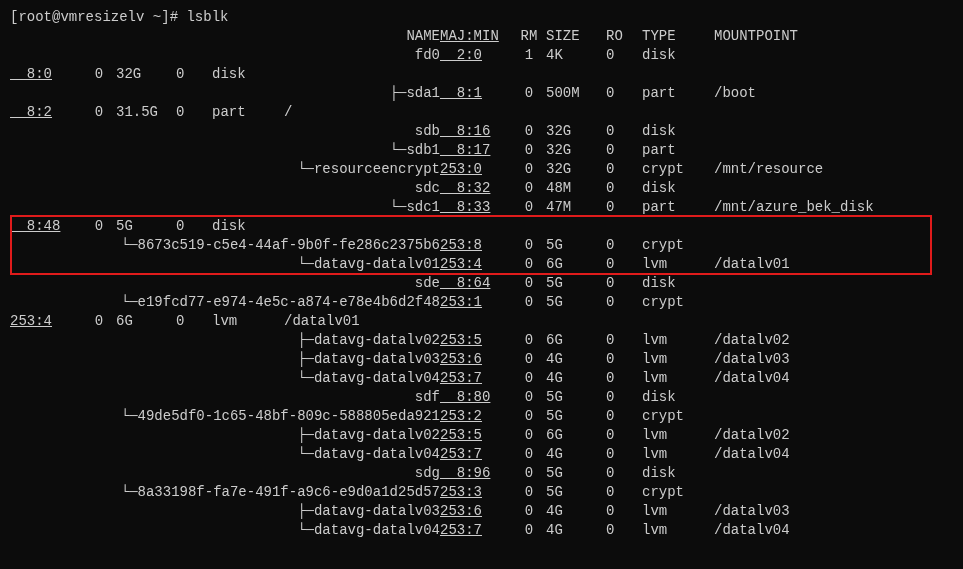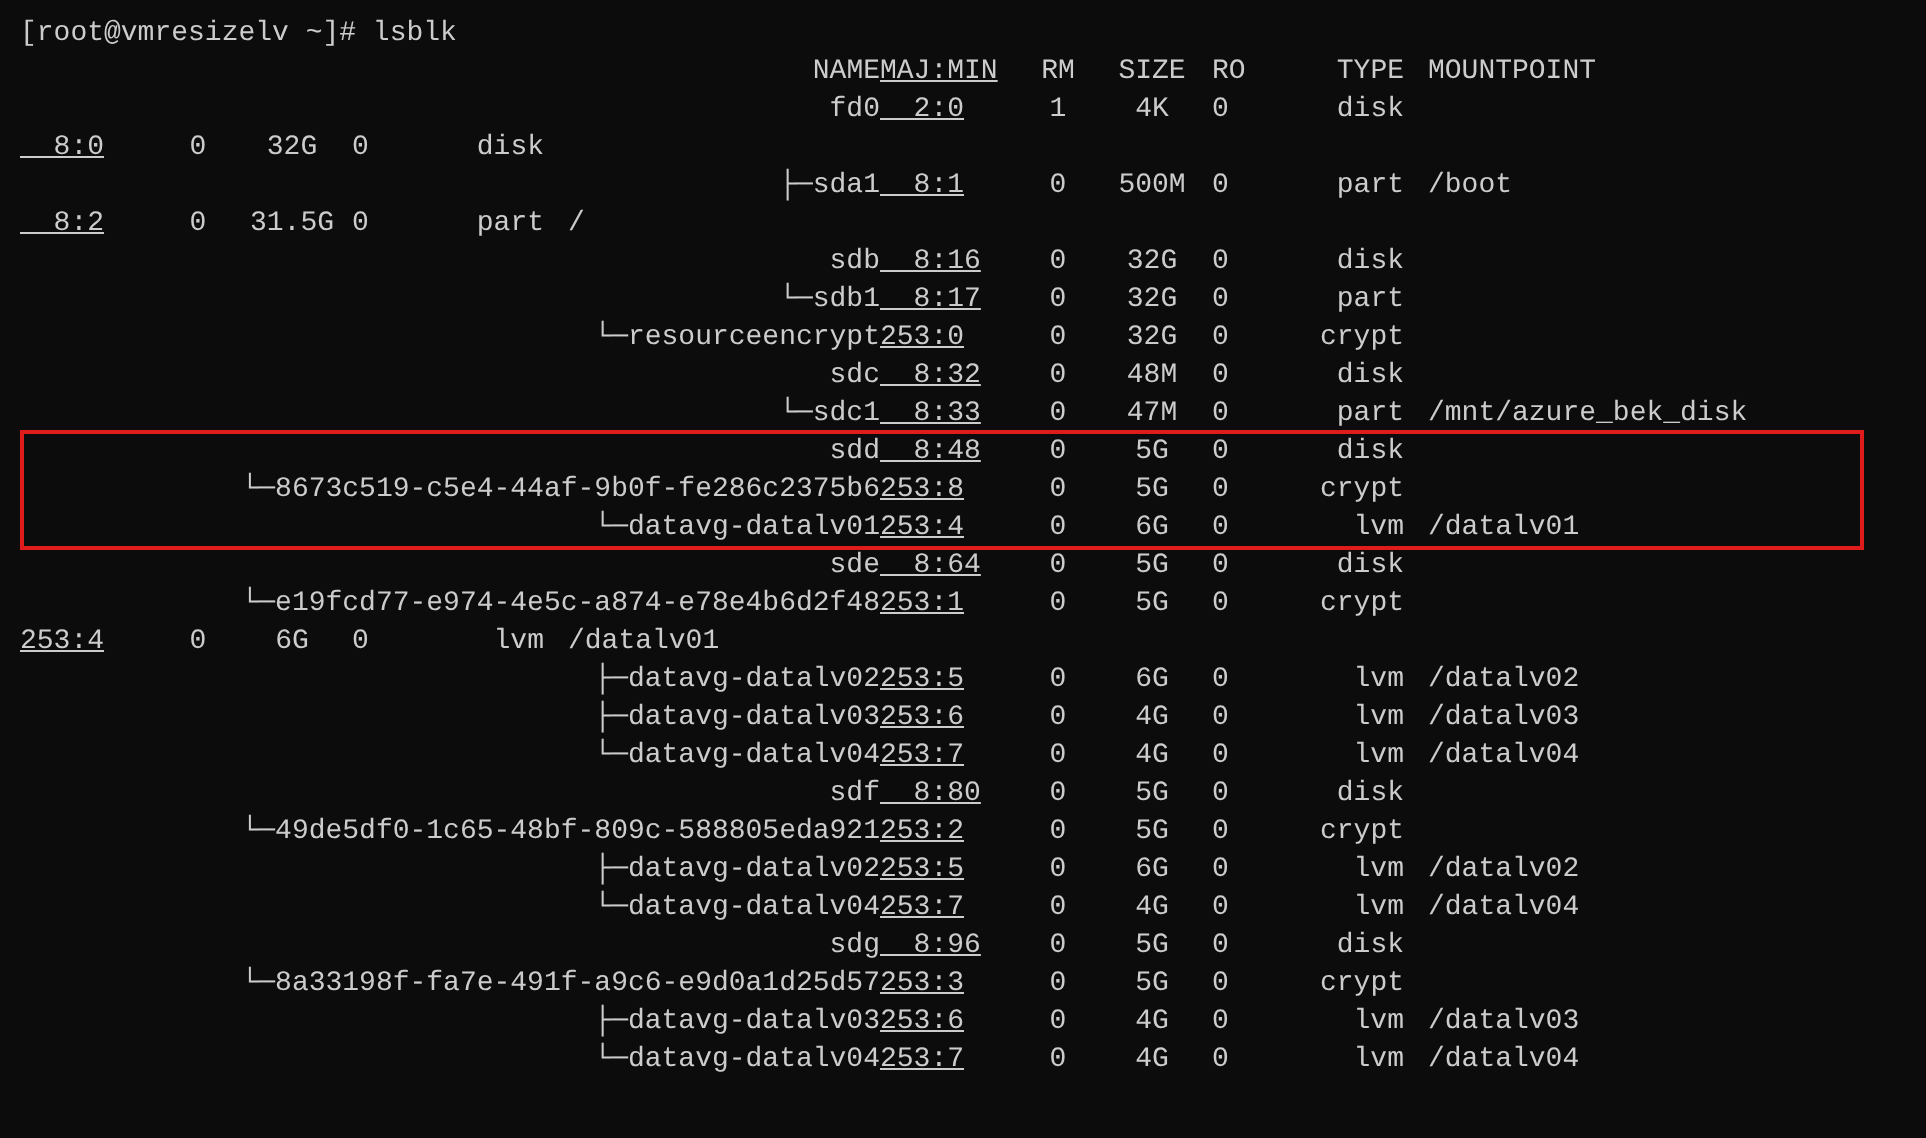--- a/index.html
+++ b/index.html
@@ -11,23 +11,23 @@
       margin: 0;
       padding: 8px 10px;
       white-space: nowrap;
       width: 963px;
       box-sizing: border-box;
     }
     .row { display: flex; }
     .name { width: 430px; white-space: pre; text-align: right; }
     .majmin { width: 72px; text-align: left; white-space: pre; text-decoration: underline; }
     .rm { width: 34px; text-align: center; }
-    .size { width: 60px; text-align: center; white-space: pre; }
+    .size { width: 60px; text-align: left; white-space: pre; }
     .ro { width: 28px; }
-    .type { width: 60px; padding-left: 8px; text-align: right; }
+    .type { width: 60px; padding-left: 8px; }
     .mnt { padding-left: 12px; }
     .hilite {
       position: relative;
     }
     .hilite::before {
       content: "";
       position: absolute;
       left: 0px;
       top: -2px;
       width: 922px;
@@ -107,41 +107,41 @@
       <span class="type">part</span>
       <span class="mnt"></span>
     </div>
     <div class="row">
       <span class="name">  └─resourceencrypt</span>
       <span class="majmin">253:0</span>
       <span class="rm">0</span>
       <span class="size">32G</span>
       <span class="ro">0</span>
       <span class="type">crypt</span>
+      <span class="mnt">/mnt/resource</span>
     </div>
     <div class="row">
       <span class="name">sdc</span>
       <span class="majmin">  8:32</span>
       <span class="rm">0</span>
       <span class="size">48M</span>
       <span class="ro">0</span>
       <span class="type">disk</span>
       <span class="mnt"></span>
     </div>
     <div class="row">
       <span class="name">└─sdc1</span>
       <span class="majmin">  8:33</span>
       <span class="rm">0</span>
       <span class="size">47M</span>
       <span class="ro">0</span>
       <span class="type">part</span>
       <span class="mnt">/mnt/azure_bek_disk</span>
     </div>
     <div class="row hilite">
-      <span class="name">sdd</span>
       <span class="majmin">  8:48</span>
       <span class="rm">0</span>
       <span class="size">5G</span>
       <span class="ro">0</span>
       <span class="type">disk</span>
       <span class="mnt"></span>
     </div>
     <div class="row">
       <span class="name">└─8673c519-c5e4-44af-9b0f-fe286c2375b6</span>
       <span class="majmin">253:8</span>

